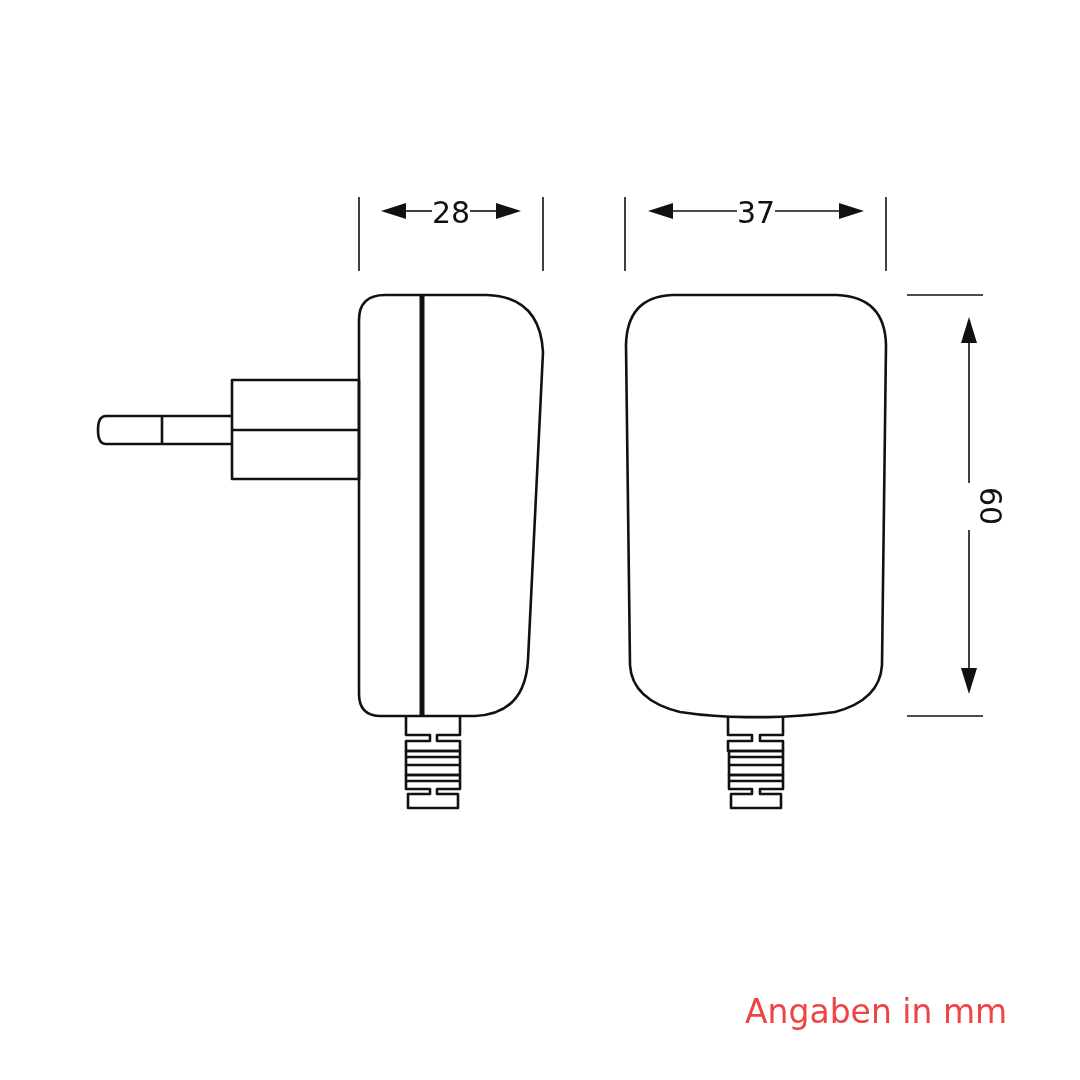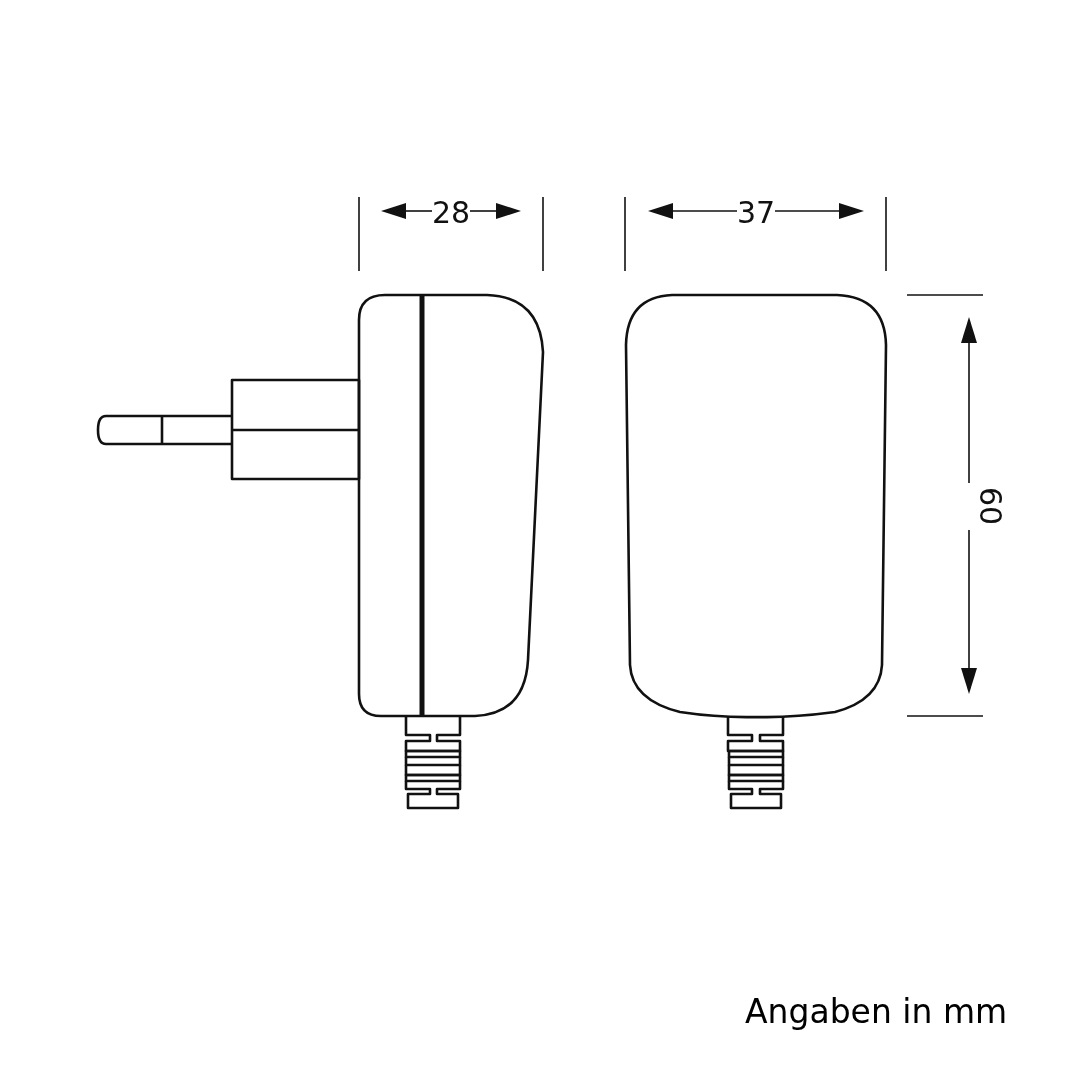--- a/index.html
+++ b/index.html
@@ -5,21 +5,21 @@
     html, body { margin: 0; padding: 0; background: #ffffff; }
     body { width: 1080px; height: 1080px; overflow: hidden; position: relative; }
     svg { position: absolute; left: 0; top: 0; }
     .ln { fill: none; stroke: #111111; stroke-width: 2.6; stroke-linejoin: round; stroke-linecap: butt; }
     .thin { fill: none; stroke: #111111; stroke-width: 1.6; }
     .thick { fill: none; stroke: #111111; stroke-width: 5; }
     .arrow { fill: #111111; stroke: none; }
     .dimtxt { font-family: "DejaVu Sans", sans-serif; font-size: 30px; fill: #111111; }
     .note {
       position: absolute; left: 745px; top: 992px;
-      font-family: "DejaVu Sans", sans-serif; font-size: 33px; color: #000000;
+      font-family: "DejaVu Sans", sans-serif; font-size: 33px; color: #ef4444;
       white-space: nowrap;
     }
   </style>
 </head>
 <body>
 
 <svg width="1080" height="1080" viewBox="0 0 1080 1080">
 
   <g>
     <line class="thin" x1="359" y1="197" x2="359" y2="271"></line>

